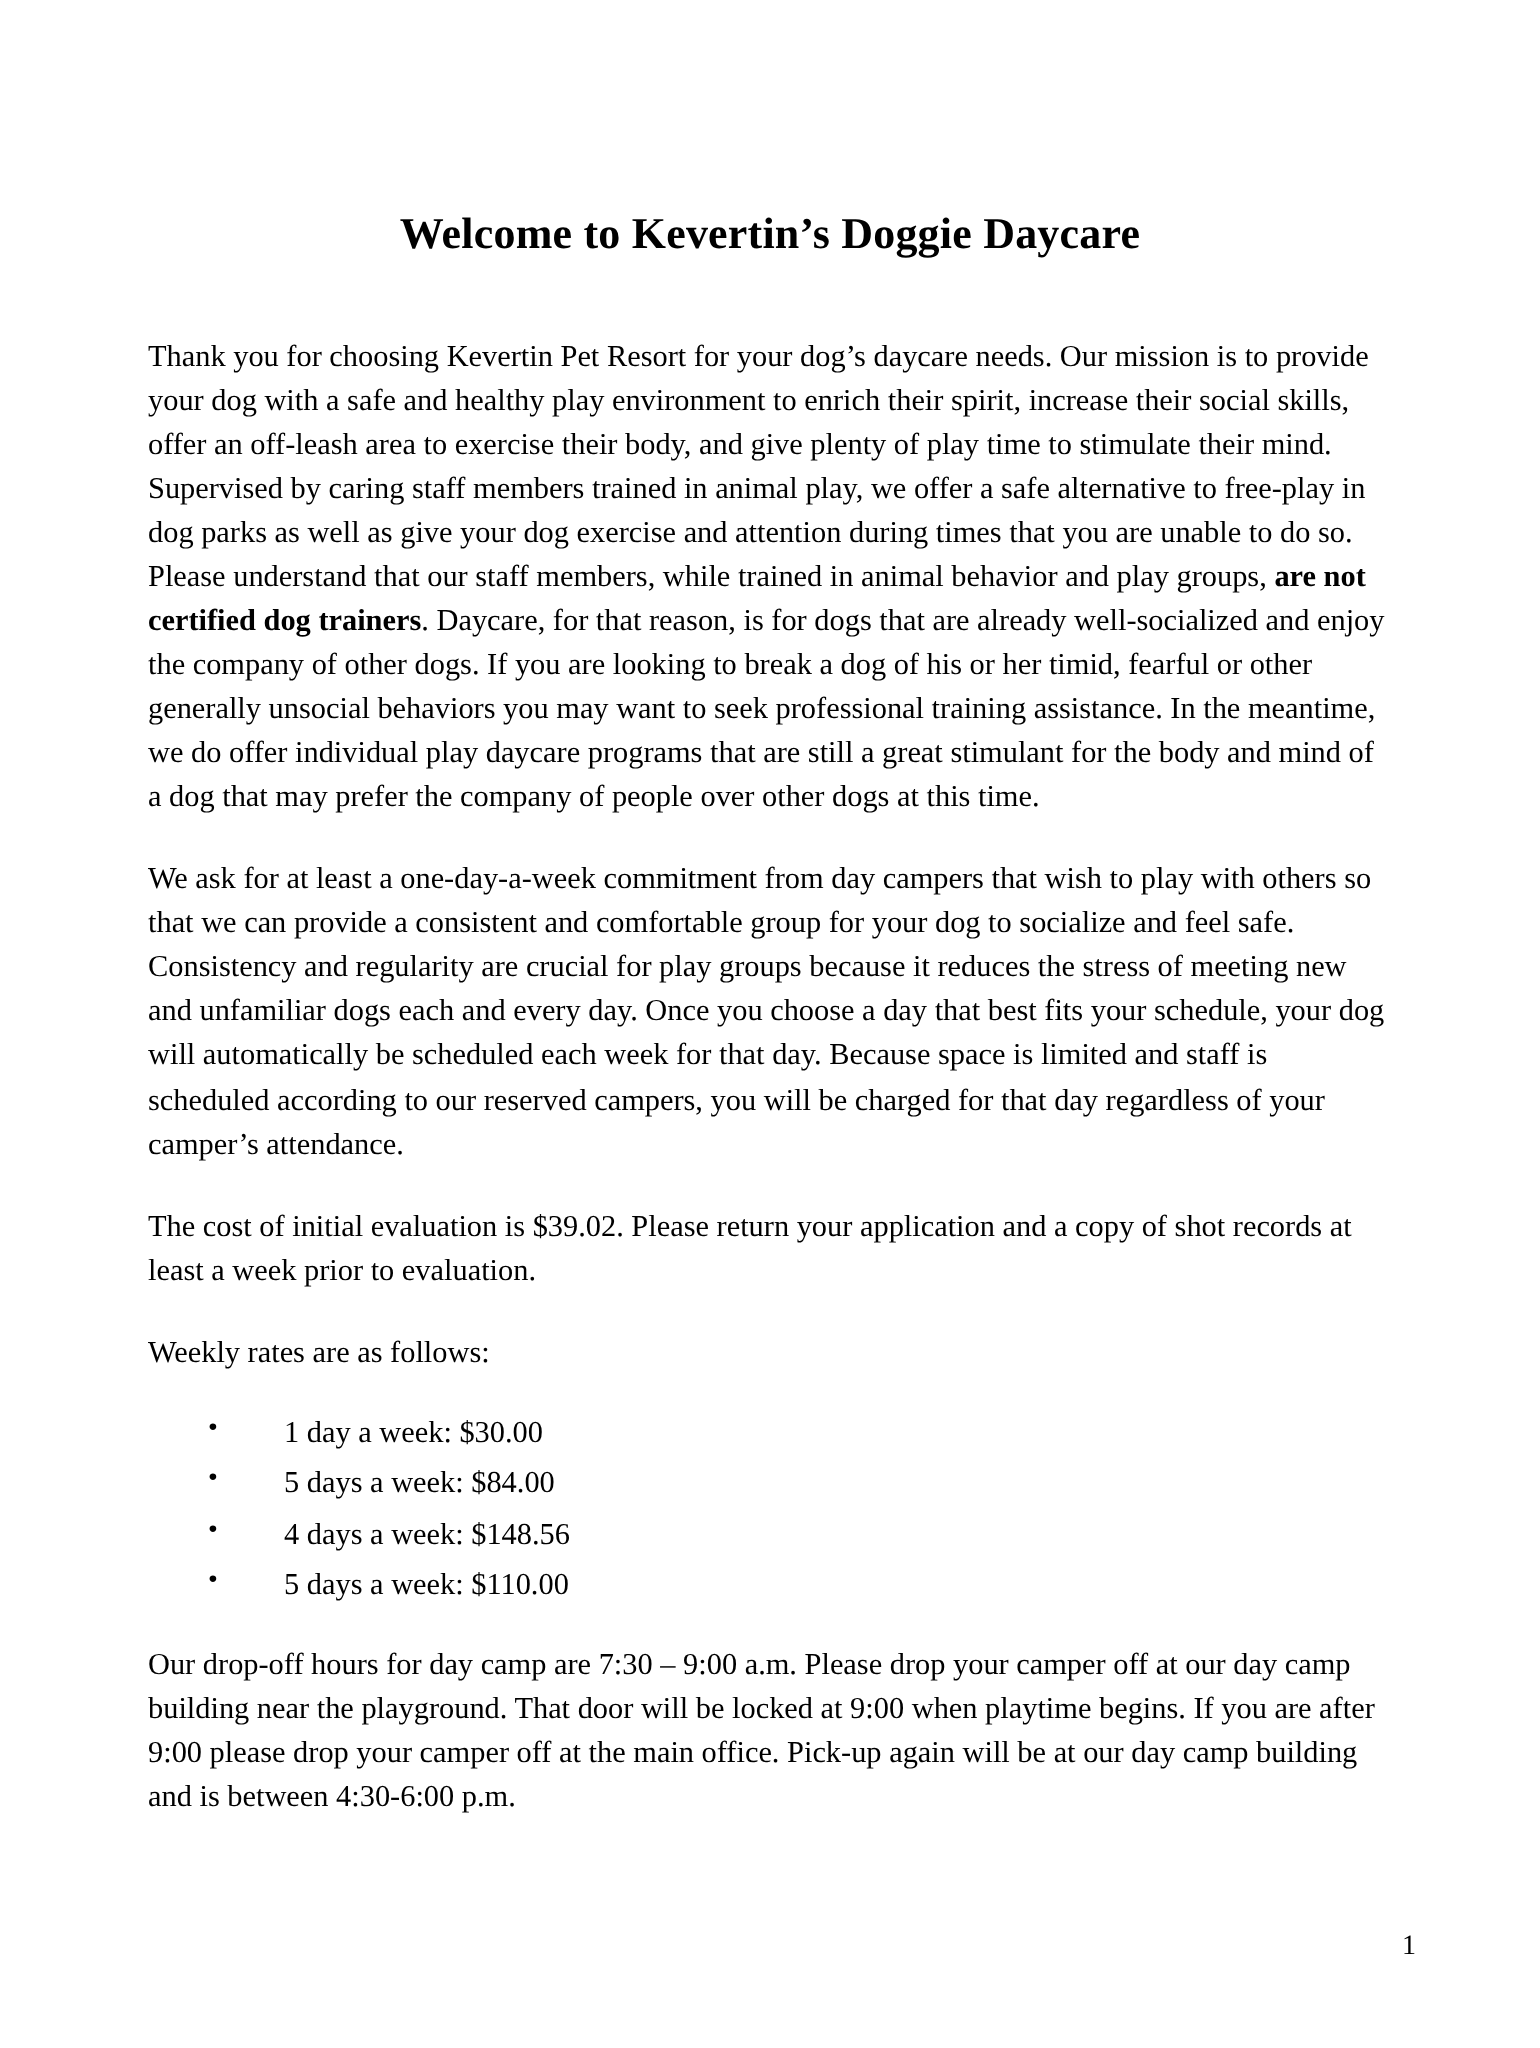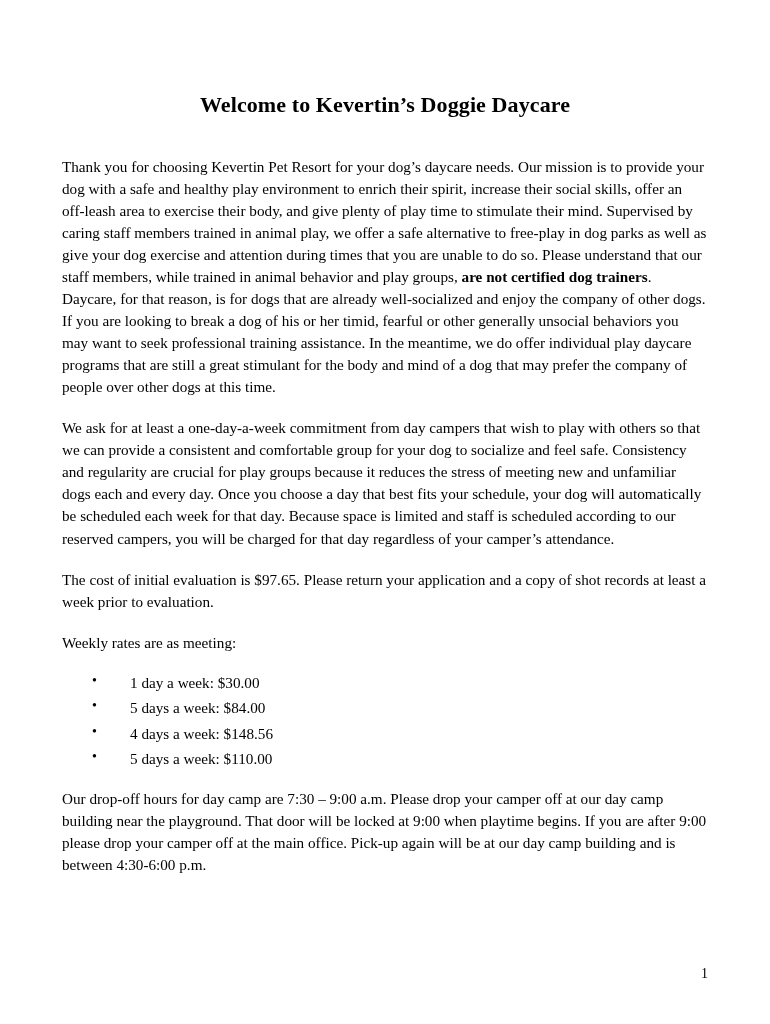--- a/index.html
+++ b/index.html
@@ -12,21 +12,21 @@
     height: 1024px;
     font-family: "Liberation Serif", "DejaVu Serif", serif;
     color: #000000;
     position: relative;
     overflow: hidden;
   }
   .page {
     width: 770px;
     height: 1024px;
     box-sizing: border-box;
-    padding: 0;
+    padding: 12px;
     position: relative;
   }
   .doc-title {
     text-align: center;
     font-size: 22px;
     font-weight: bold;
     margin: 0;
     padding-top: 92px;
     letter-spacing: 0.1px;
   }
@@ -80,23 +80,23 @@
 <div class="page">
 
   <h1 class="doc-title">Welcome to Kevertin’s Doggie Daycare</h1>
 
   <div class="body-area">
 
     <p class="para"><span>Thank you for choosing Kevertin Pet Resort for your dog’s daycare needs.  Our mission is to provide your dog with a safe and healthy play environment to enrich their spirit, increase their social skills, offer an off-leash area to exercise their body, and give plenty of play time to stimulate their mind.  Supervised by caring staff members trained in animal play, we offer a safe alternative to free-play in dog parks as well as give your dog exercise and attention during times that you are unable to do so.  Please understand that our staff members, while trained in animal behavior and play groups, </span><span class="bold-inline">are not certified dog trainers</span><span>. Daycare, for that reason, is for dogs that are already well-socialized and enjoy the company of other dogs.  If you are looking to break a dog of his or her timid, fearful or other generally unsocial behaviors you may want to seek professional training assistance.  In the meantime, we do offer individual play daycare programs that are still a great stimulant for the body and mind of a dog that may prefer the company of people over other dogs at this time.</span></p>
 
     <p class="para">We ask for at least a one-day-a-week commitment from day campers that wish to play with others so that we can provide a consistent and comfortable group for your dog to socialize and feel safe.  Consistency and regularity are crucial for play groups because it reduces the stress of meeting new and unfamiliar dogs each and every day.  Once you choose a day that best fits your schedule, your dog will automatically be scheduled each week for that day. Because space is limited and staff is scheduled according to our reserved campers, you will be charged for that day regardless of your camper’s attendance.</p>
 
-    <p class="para">The cost of initial evaluation is $97.65.  Please return your application and a copy of shot records at least a week prior to evaluation.</p>
+    <p class="para">The cost of initial evaluation is $39.02.  Please return your application and a copy of shot records at least a week prior to evaluation.</p>
 
-    <p class="para tight">Weekly rates are as meeting:</p>
+    <p class="para tight">Weekly rates are as follows:</p>
 
     <ul class="rates">
       <li>1 day a week: $30.00</li>
       <li>5 days a week: $84.00</li>
       <li>4 days a week: $148.56</li>
       <li>5 days a week: $110.00</li>
     </ul>
 
     <p class="para">Our drop-off hours for day camp are 7:30 – 9:00 a.m.  Please drop your camper off at our day camp building near the playground.  That door will be locked at 9:00 when playtime begins.  If you are after 9:00 please drop your camper off at the main office.  Pick-up again will be at our day camp building and is between 4:30-6:00 p.m.</p>
 

